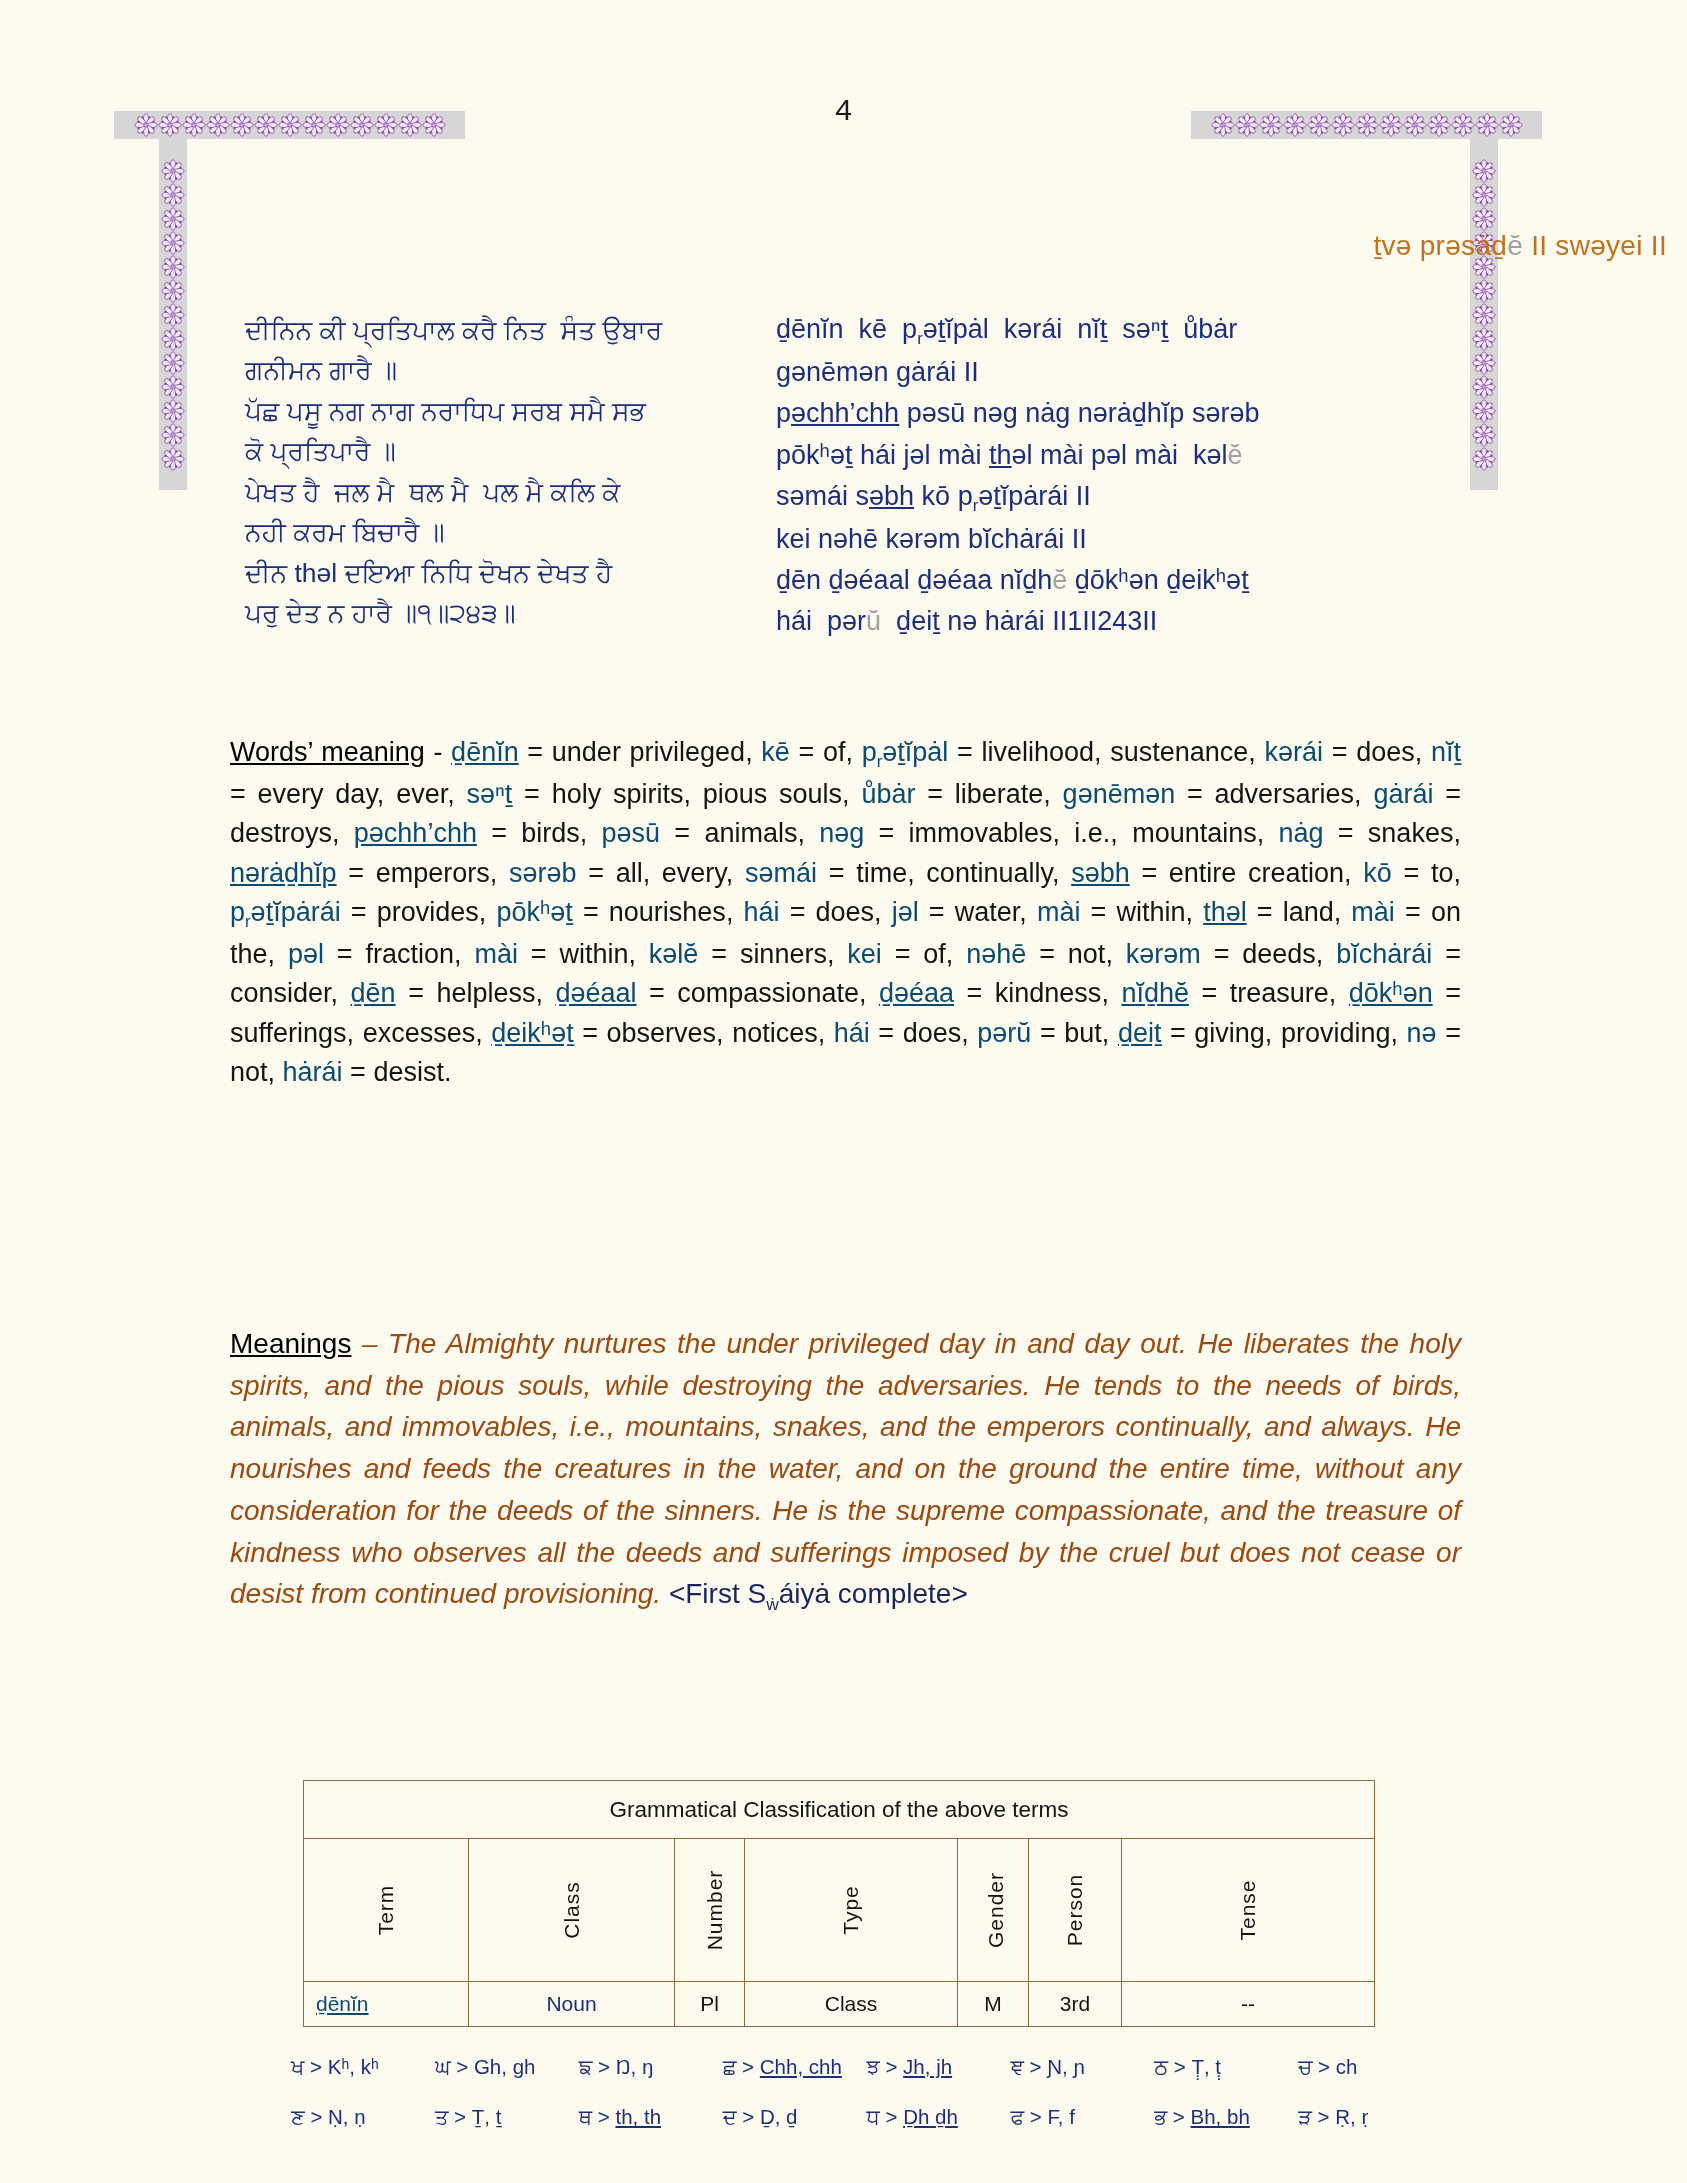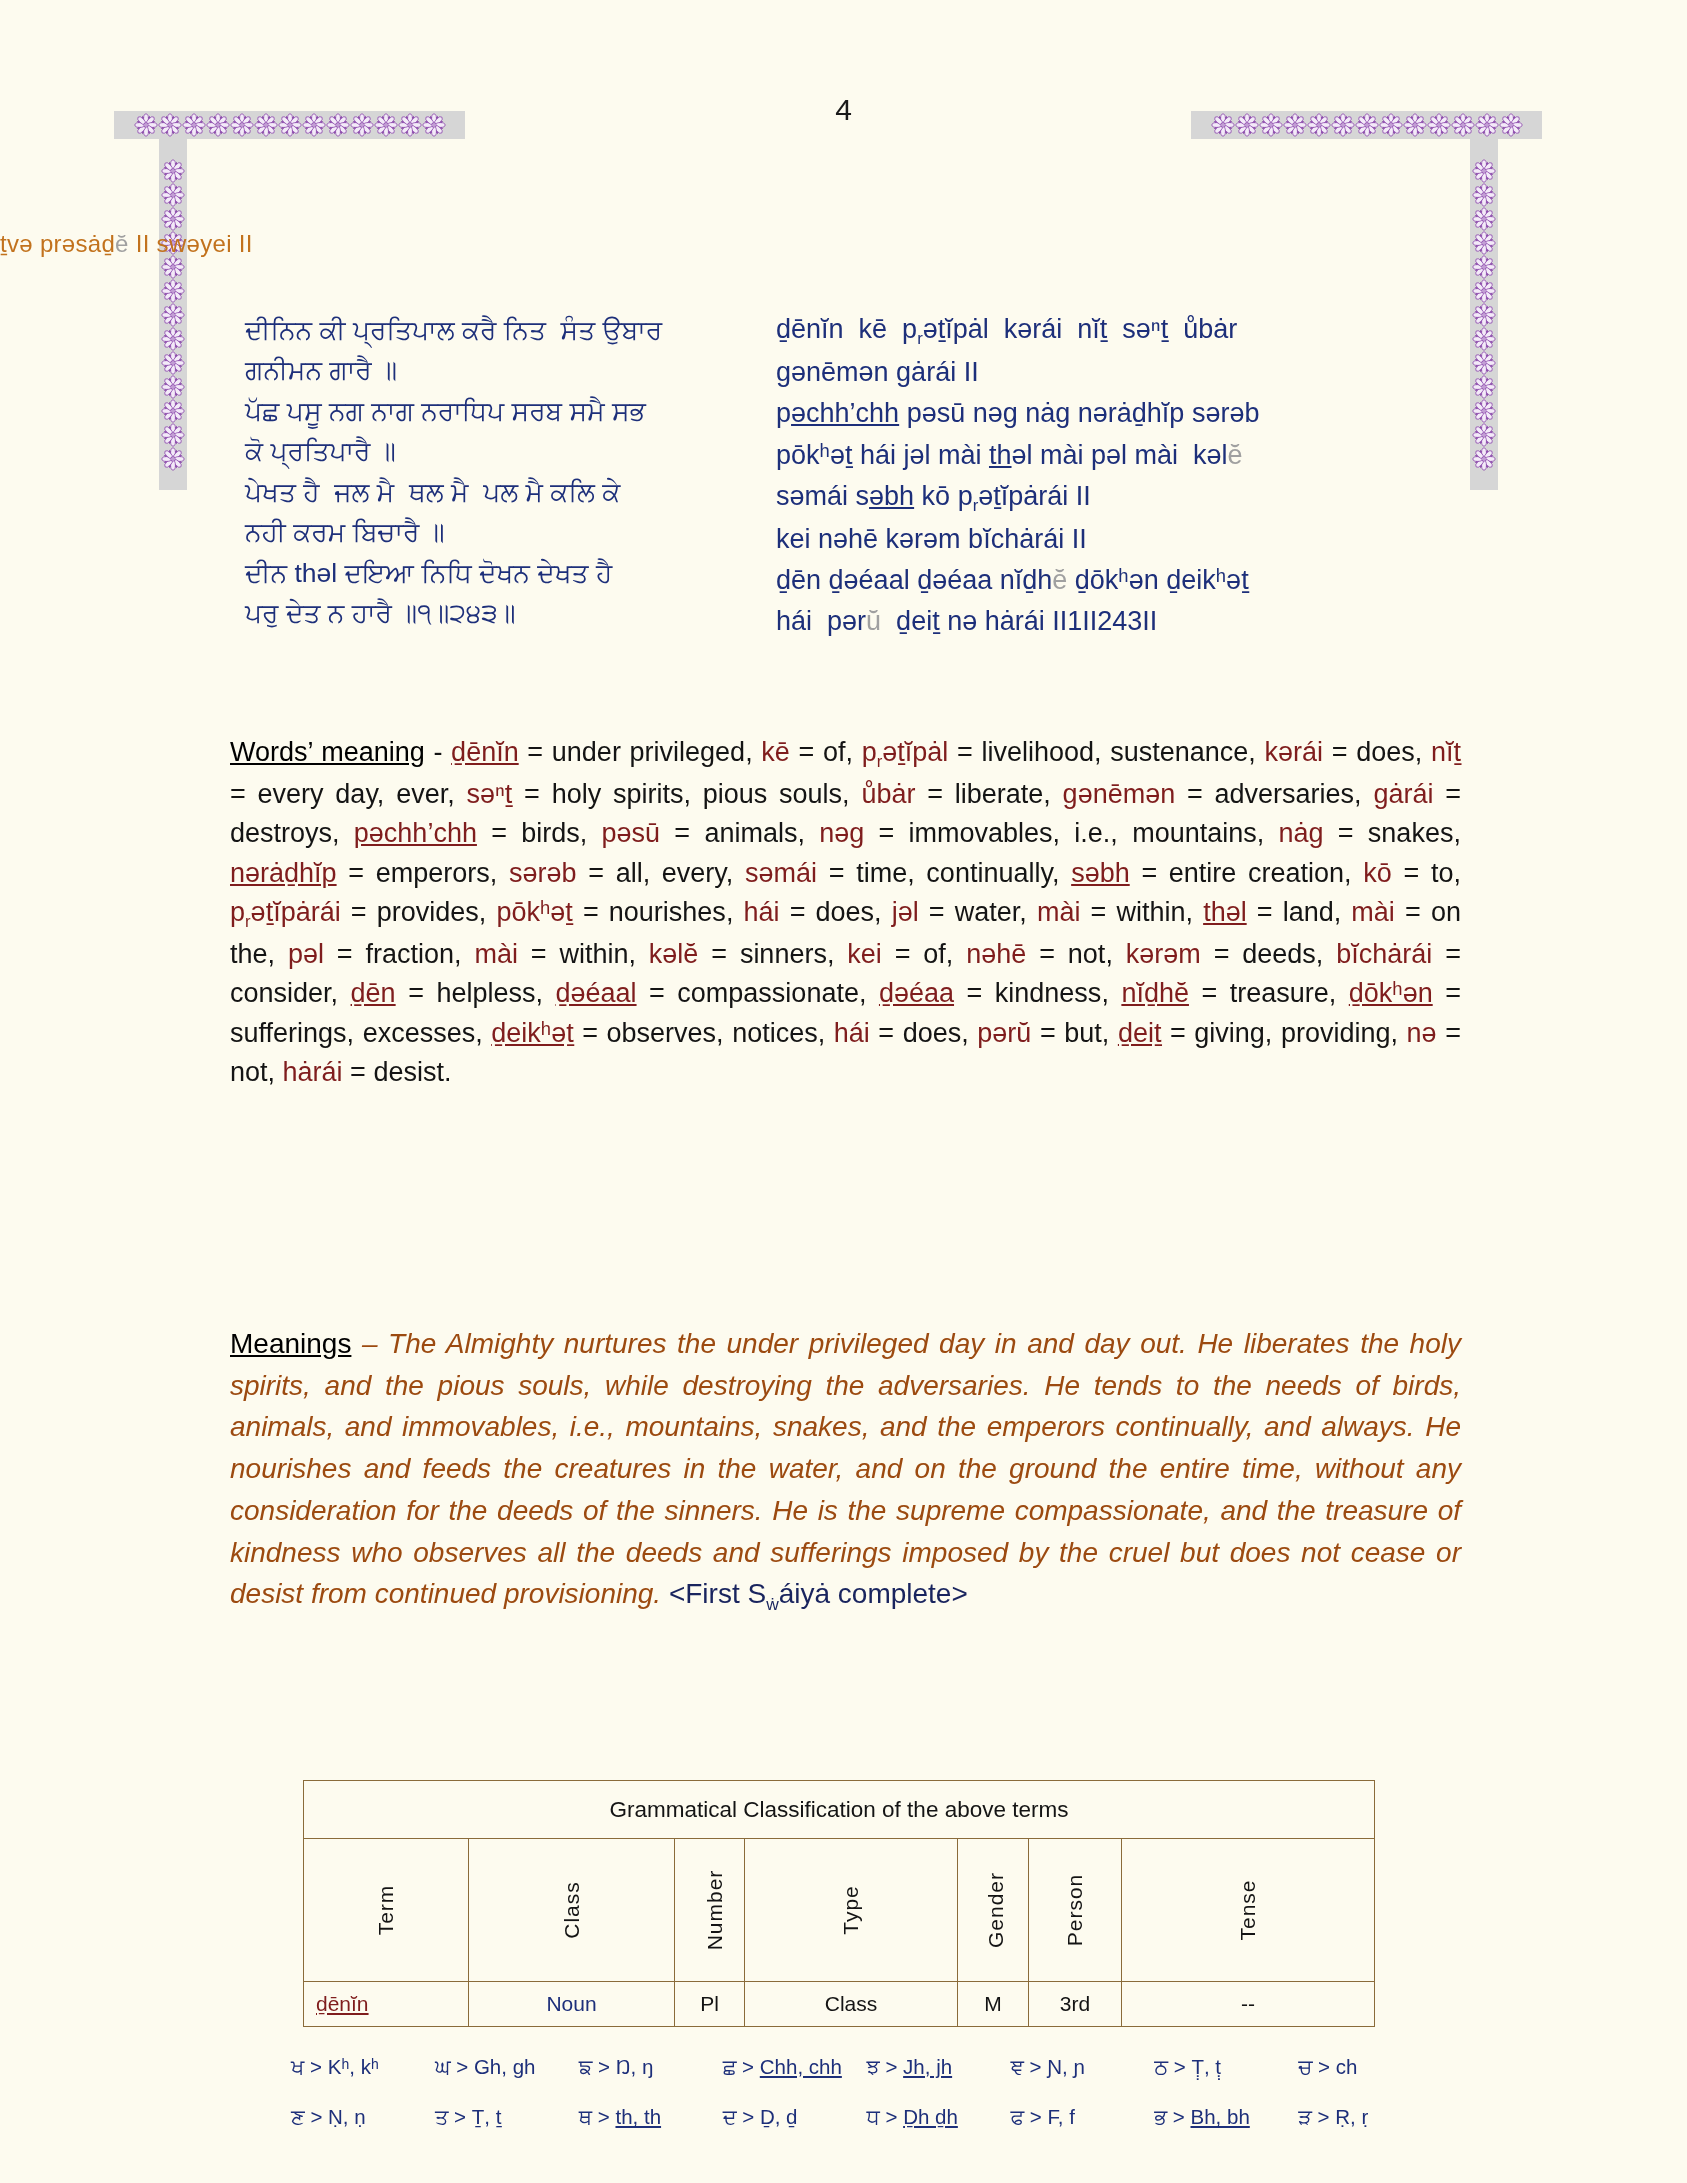--- a/index.html
+++ b/index.html
@@ -56,22 +56,22 @@
     color: #1a1a1a;
     font-family: "Liberation Sans", sans-serif;
   }
 
   
   .shabad-title {
     position: absolute;
     top: 230px;
     left: 0;
     width: 1667px;
-    text-align: left;
-    font-size: 24px;
+    text-align: right;
+    font-size: 28px;
     color: #c2721d;
     letter-spacing: 0.3px;
   }
 
   
   .scripture {
     position: absolute;
     top: 301px;
     left: 245px;
     width: 1197px;
@@ -109,21 +109,21 @@
     color: #141414;
     text-align: justify;
     text-justify: inter-word;
   }
   .lbl {
     font-weight: normal;
     text-decoration: underline;
     color: #000000;
   }
   .term {
-    color: #7f1d1d;
+    color: #0c4a6e;
   }
   .term.ul { text-decoration: underline; }
 
   
   .meanings {
     position: absolute;
     top: 1323px;
     left: 230px;
     width: 1231px;
     font-size: 28px;

